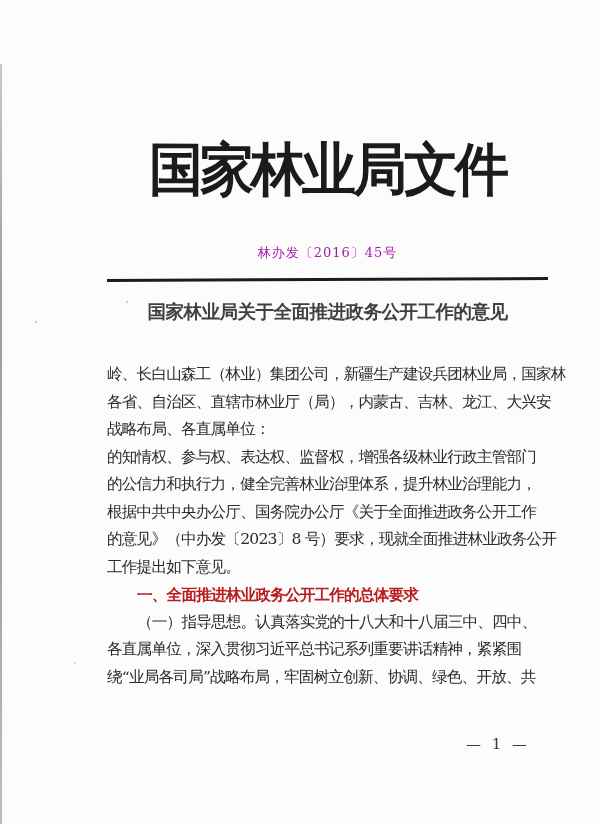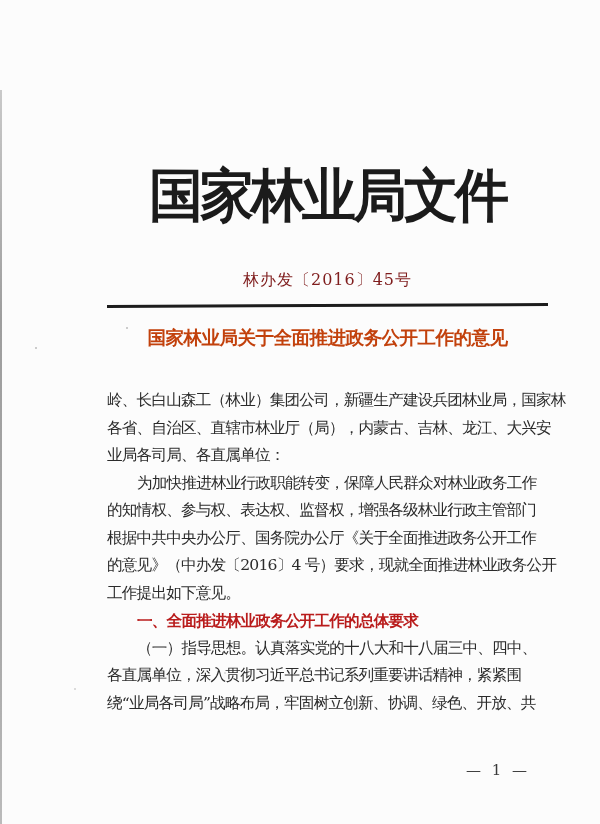--- a/index.html
+++ b/index.html
@@ -2,21 +2,21 @@
 <html><head>
 <meta charset="utf-8">
 <style>
   html,body{margin:0;padding:0;}
   body{
     width:600px;height:824px;position:relative;overflow:hidden;
     background:#fcfcfc;
     font-family:"DejaVu Serif","Liberation Serif",serif;
     color:#2b2b2b;
   }
-  .page{position:absolute;inset:0;margin-top:26px;}
+  .page{position:absolute;inset:0;}
   
   .scan-edge{
     position:absolute;left:0;top:64px;width:2px;height:760px;
     background:linear-gradient(180deg,#c9c9c9,#9e9e9e 30%,#a8a8a8 70%,#bdbdbd);
   }
   .speck{position:absolute;width:2px;height:2px;border-radius:50%;background:#bdbdbd;}
   .speck.s1{left:126px;top:301px;}
   .speck.s2{left:35px;top:321px;}
   .speck.s3{left:74px;top:662px;opacity:.7;}
   .speck.s4{left:224px;top:646px;opacity:.6;}
@@ -27,30 +27,30 @@
   .big-title{
     position:absolute;top:134px;left:0;width:441px;
     margin:0;text-align:center;
     font-size:54px;line-height:70px;font-weight:900;
     letter-spacing:-3px;color:#1b1b1b;
     transform:scaleY(1.06);
     white-space:nowrap;
   }
   .doc-number{
     position:absolute;top:244px;left:0;width:441px;
-    text-align:center;font-size:16px;color:#7f1d1d;letter-spacing:1px;
+    text-align:center;font-size:13px;color:#a21caf;letter-spacing:1px;
   }
   .rule{
     position:absolute;top:278px;left:0;width:441px;height:3px;
     background:#1c1c1c;transform:rotate(-0.25deg);
   }
   .doc-title{
     position:absolute;top:299px;left:-10px;width:461px;
     margin:0;text-align:center;
-    font-size:18.5px;font-weight:bold;color:#c2410c;letter-spacing:-0.5px;
+    font-size:18.5px;font-weight:bold;color:#404040;letter-spacing:-0.5px;
     white-space:nowrap;
   }
   .body-text{
     position:absolute;top:361px;left:0;width:446px;
     font-size:15.6px;line-height:27.5px;letter-spacing:-0.8px;
     color:#2b2b2b;
   }
   .body-text .line{white-space:nowrap;}
   .body-text .indent{padding-left:30px;}
   .body-text .heading{padding-left:30px;font-weight:bold;color:#b91c1c;}
@@ -75,25 +75,25 @@
     <div class="doc-number">林办发〔2016〕45号</div>
 
     <div class="rule"></div>
 
     <h2 class="doc-title">国家林业局关于全面推进政务公开工作的意见</h2>
 
     <div class="body-text">
 
     <div class="line">岭、长白山森工（林业）集团公司，新疆生产建设兵团林业局，国家林</div>
         <div class="line">各省、自治区、直辖市林业厅（局），内蒙古、吉林、龙江、大兴安</div>
-        <div class="line">业局各司局、各直属单位：</div>
-        <div class="line indent">为加快推进林业行政职能转变，保障人民群众对林业政务工作</div>
+        <div class="line">战略布局、各直属单位：</div>
         <div class="line">的知情权、参与权、表达权、监督权，增强各级林业行政主管部门</div>
+        <div class="line">的公信力和执行力，健全完善林业治理体系，提升林业治理能力，</div>
         <div class="line">根据中共中央办公厅、国务院办公厅《关于全面推进政务公开工作</div>
-        <div class="line">的意见》（中办发〔2016〕4 号）要求，现就全面推进林业政务公开</div>
+        <div class="line">的意见》（中办发〔2023〕8 号）要求，现就全面推进林业政务公开</div>
         <div class="line">工作提出如下意见。</div>
         <div class="line heading">一、全面推进林业政务公开工作的总体要求</div>
         <div class="line indent">（一）指导思想。认真落实党的十八大和十八届三中、四中、</div>
         <div class="line">各直属单位，深入贯彻习近平总书记系列重要讲话精神，紧紧围</div>
         <div class="line">绕“业局各司局”战略布局，牢固树立创新、协调、绿色、开放、共</div>
       </div>
   </div>
 
   <div class="page-number">— 1 —</div>
 </div>

